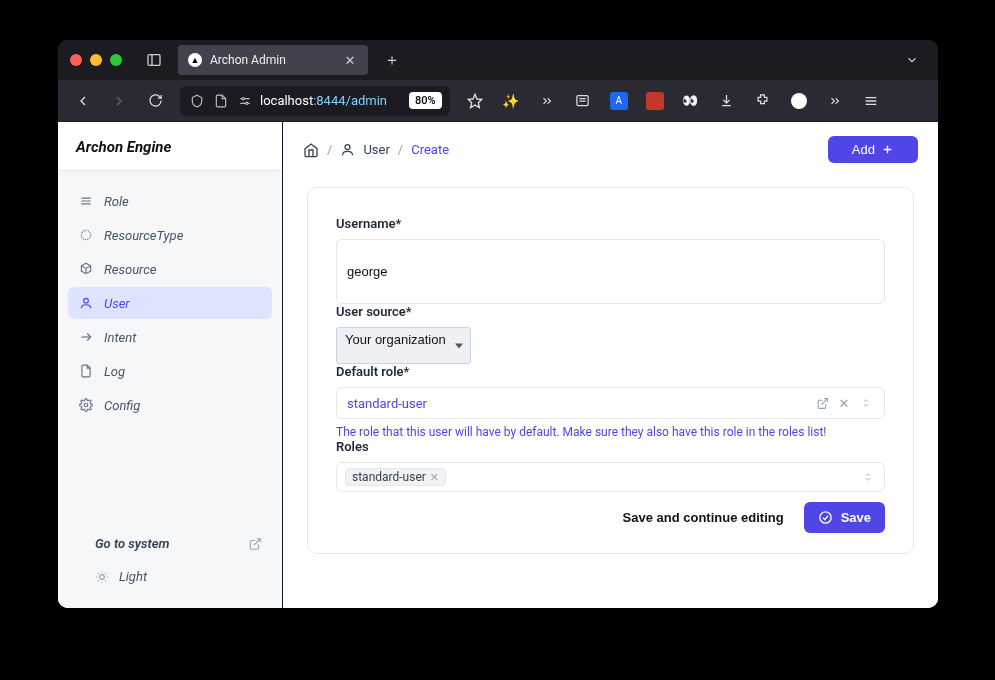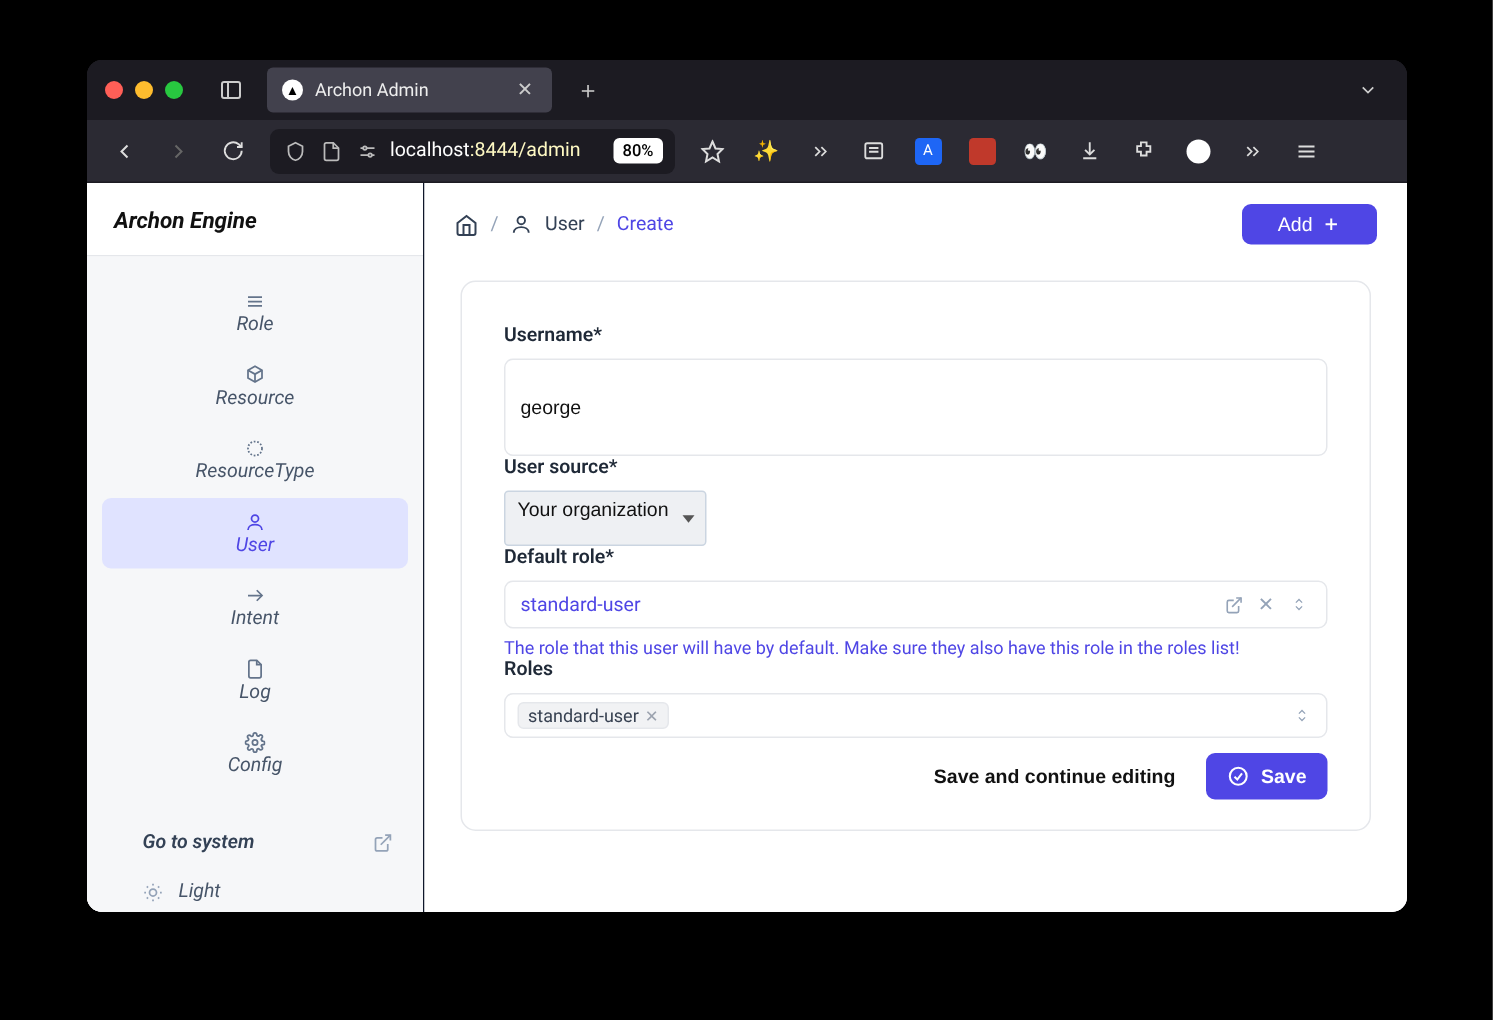--- a/index.html
+++ b/index.html
@@ -58,21 +58,21 @@
     color:#bbb; border-radius:4px; cursor:pointer;
   }
   .tool-btn.disabled { color:#666; }
   .urlbar {
     flex: 0 0 auto; display:flex; align-items:center; gap:6px;
     background:#1c1b22; height:30px; border-radius:6px; padding:0 8px;
     margin: 0 4px;
   }
   .urlbar .u-icon { color:#bbb; display:flex;align-items:center;justify-content:center;width:18px;}
   .url-text { font-size:13px; color:#fff; white-space:nowrap; overflow:hidden;}
-  .url-text .dim { color:#fef9c3; }
+  .url-text .dim { color:#7dd3fc; }
   .zoom-badge {
     background:#fff; color:#000; font-size:11px; padding:2px 6px;
     border-radius:4px; margin-left:16px; font-weight:500;
   }
   .ext-icon {
     width:18px;height:18px;display:flex;align-items:center;justify-content:center;
     font-size:13px;
   }
   .ext-icon.red { background:#c0392b; border-radius:3px;}
   .ext-icon.blue { background:#1e66f5; border-radius:3px; color:#fff; font-size:10px;}
@@ -88,23 +88,23 @@
   }
   .app-title {
     padding: 16px 18px 14px 18px; font-size:15px; font-weight:700; color:#111;
     border-bottom:1px solid #e5e7eb;
   }
   .nav {
     flex:1; background:#f6f7f9; padding:14px 10px 10px 10px;
     display:flex; flex-direction:column; gap:2px;
   }
   .nav-item {
-    display:flex; align-items:center; 
+    display:flex; align-items:center; gap:10px;
     padding:8px 10px; border-radius:6px; cursor:pointer;
-    font-size:13px; color:#475569;flex-direction:column;
+    font-size:13px; color:#475569;
   }
   .nav-item .nav-icon { width:16px;height:16px;display:flex;align-items:center;justify-content:center;color:#64748b;}
   .nav-item.active { background:#e0e3ff; color:#4f46e5;}
   .nav-item.active .nav-icon{ color:#4f46e5;}
   .nav-footer {
     background:#f6f7f9; padding: 10px 10px 16px 27px;
     display:flex; flex-direction:column; gap:2px;
   }
   .footer-item {
     display:flex; align-items:center; gap:10px;
@@ -325,35 +325,35 @@
               <svg width="14" height="14" viewBox="0 0 24 24" fill="none" stroke="currentColor" stroke-width="2">
                 <line x1="4" y1="7" x2="20" y2="7"></line>
                 <line x1="4" y1="12" x2="20" y2="12"></line>
                 <line x1="4" y1="17" x2="20" y2="17"></line>
               </svg>
             </span>
           <span>Role</span>
         </div>
         <div class="nav-item">
           <span class="nav-icon">
+              <svg width="14" height="14" viewBox="0 0 24 24" fill="none" stroke="currentColor" stroke-width="2" stroke-dasharray="2 2">
+                <circle cx="12" cy="12" r="8"></circle>
+              </svg>
+            </span>
+          <span>ResourceType</span>
+        </div>
+        <div class="nav-item">
+          <span class="nav-icon">
               <svg width="14" height="14" viewBox="0 0 24 24" fill="none" stroke="currentColor" stroke-width="2">
                 <path d="M12 2l8 4.5v9L12 20l-8-4.5v-9L12 2z"></path>
                 <path d="M4 6.5L12 11l8-4.5"></path>
                 <line x1="12" y1="11" x2="12" y2="20"></line>
               </svg>
             </span>
           <span>Resource</span>
-        </div>
-        <div class="nav-item">
-          <span class="nav-icon">
-              <svg width="14" height="14" viewBox="0 0 24 24" fill="none" stroke="currentColor" stroke-width="2" stroke-dasharray="2 2">
-                <circle cx="12" cy="12" r="8"></circle>
-              </svg>
-            </span>
-          <span>ResourceType</span>
         </div>
         <div class="nav-item active">
           <span class="nav-icon">
               <svg width="14" height="14" viewBox="0 0 24 24" fill="none" stroke="currentColor" stroke-width="2">
                 <circle cx="12" cy="8" r="4"></circle>
                 <path d="M4 21c0-4 4-6 8-6s8 2 8 6"></path>
               </svg>
             </span>
           <span>User</span>
         </div>

